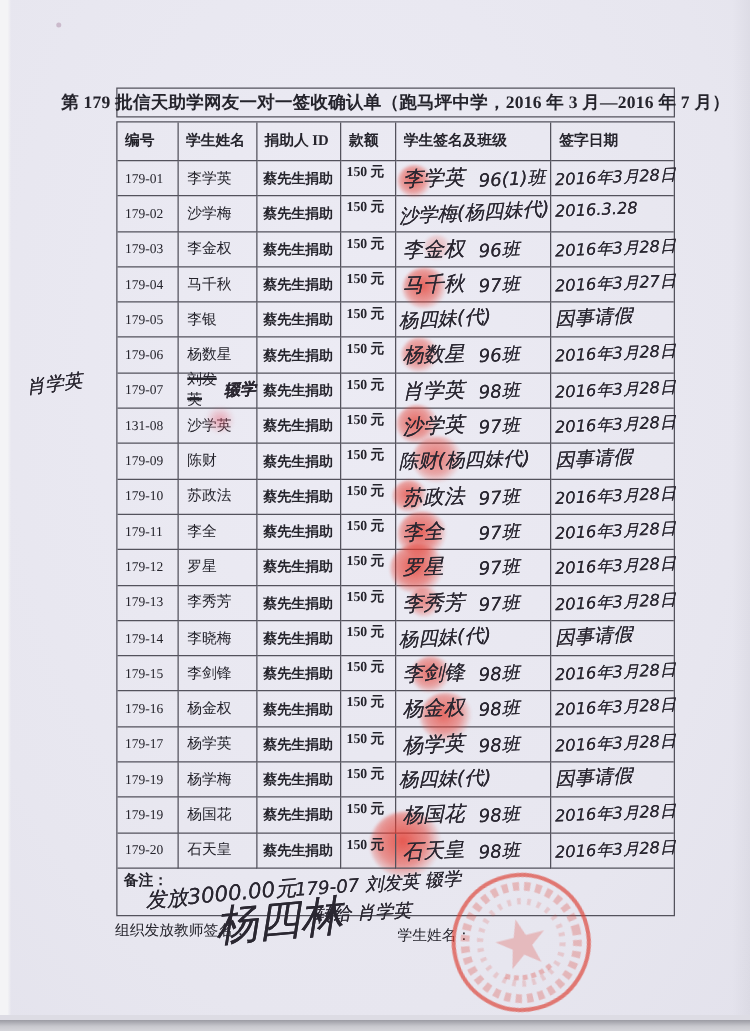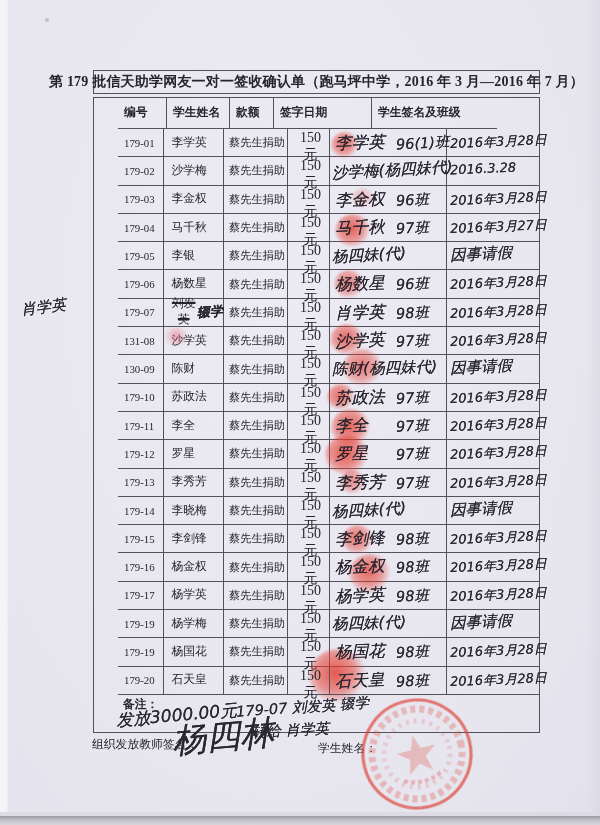--- a/index.html
+++ b/index.html
@@ -17,35 +17,35 @@
     background:linear-gradient(#9b9ba3,#c7c7cd 55%,#d6d6db);}
   .bottom-fold{position:absolute;left:0;right:0;bottom:9px;height:4px;background:#dddce4;}
 
   
   .titlebox{position:absolute;left:93px;top:70px;width:447px;height:24px;
     border:1px solid var(--line);box-sizing:border-box;display:flex;align-items:center;
     justify-content:center;font-size:14px;font-weight:bold;color:var(--ink);
     letter-spacing:.2px;white-space:nowrap;text-align:center;}
   .tbl{position:absolute;left:93px;top:97px;width:447px;height:636px;
     border:1px solid var(--line);box-sizing:border-box;color:var(--ink);}
-  .tr{display:flex;box-sizing:border-box;margin-left:24px;}
+  .tr{display:flex;box-sizing:border-box;}
   .tr.head{height:31px;}
-  .tr.data{height:28.3px;text-align:center;}
+  .tr.data{height:28.3px;}
   .tr.notes-row{height:39px;}
   .td{box-sizing:border-box;border-right:1px solid var(--line);border-bottom:1px solid var(--line);
     position:relative;overflow:visible;}
   .td:last-child{border-right:none;}
   .notes-row .td{border-bottom:none;border-right:none;width:100%;}
-  .c-id{width:49px;} .c-name{width:63px;} .c-donor{width:68px;}
+  .c-id{width:49px;} .c-name{width:63px;} .c-donor{width:68px;font-weight:bold;}
   .c-amount{width:44px;} .c-sig{width:125px;} .c-date{width:98px;}
   .head .td{display:flex;align-items:center;font-size:11.8px;font-weight:bold;padding-left:6px;}
   .data .c-id{display:flex;align-items:center;padding-left:6px;font-size:10.8px;}
   .data .c-name{display:flex;align-items:center;padding-left:7px;font-size:11.8px;}
   .data .c-donor{display:flex;align-items:center;padding-left:5px;font-size:11.2px;}
-  .data .c-amount{font-size:14px;padding:1px 0 0 4px;}
+  .data .c-amount{font-size:11px;padding:1px 0 0 4px;font-weight:bold;}
   .struck .nm{text-decoration:line-through;text-decoration-thickness:1.6px;}
   .name-note{font-family:"DejaVu Sans",sans-serif;font-style:italic;font-weight:bold;
     font-size:13px;color:var(--hand);margin-left:1px;transform:rotate(-4deg);display:inline-block;}
 
   
   .hand{font-family:"DejaVu Sans",sans-serif;font-style:italic;color:var(--hand);
     text-shadow:0 0 .5px currentColor;white-space:nowrap;}
   .sig{position:absolute;left:5px;top:3px;font-size:16.5px;transform:rotate(-2deg);}
   .cls{position:absolute;left:66px;top:5px;font-size:14.5px;transform:rotate(-3deg);}
   .wide .sig{font-size:15.5px;left:2px;}
@@ -81,23 +81,24 @@
   <span class="speck"></span>
 
   <div class="titlebox">第 179 批信天助学网友一对一签收确认单（跑马坪中学，2016 年 3 月—2016 年 7 月）</div>
 
   <div class="hand margin-note">肖学英</div>
 
   <div class="tbl">
     <div class="tr head">
       <div class="td c-id">编号</div>
       <div class="td c-name">学生姓名</div>
+      <div class="td c-donor">捐助人 ID</div>
       <div class="td c-amount">款额</div>
+      <div class="td c-sig">学生签名及班级</div>
       <div class="td c-date">签字日期</div>
-      <div class="td c-sig">学生签名及班级</div>
     </div>
     <div id="rows-host">
   <div class="tr data">
     <div class="td c-id">179-01</div>
     <div class="td c-name">
       <span class="nm">李学英</span>
     </div>
     <div class="td c-donor">蔡先生捐助</div>
     <div class="td c-amount">150 元</div>
     <div class="td c-sig">
@@ -224,21 +225,21 @@
       <span class="print" style="left: 0px; top: -3px; width: 34px; height: 31px; opacity: 0.8;"></span>
       <span class="hand sig" style="transform: rotate(-3deg);">沙学英</span>
       <span class="hand cls">97班</span>
     </div>
     <div class="td c-date">
       <span class="hand date-hand">2016年3月28日</span>
     </div>
   </div>
 
   <div class="tr data">
-    <div class="td c-id">130-09</div>
+    <div class="td c-id">179-09</div>
     <div class="td c-name">
       <span class="nm">陈财</span>
     </div>
     <div class="td c-donor">蔡先生捐助</div>
     <div class="td c-amount">150 元</div>
     <div class="td c-sig wide">
       <span class="print" style="left: 13px; top: -6px; width: 40px; height: 37px; opacity: 0.7;"></span>
       <span class="hand sig" style="transform: rotate(-1.5deg);">陈财(杨四妹代)</span>
 
     </div>

